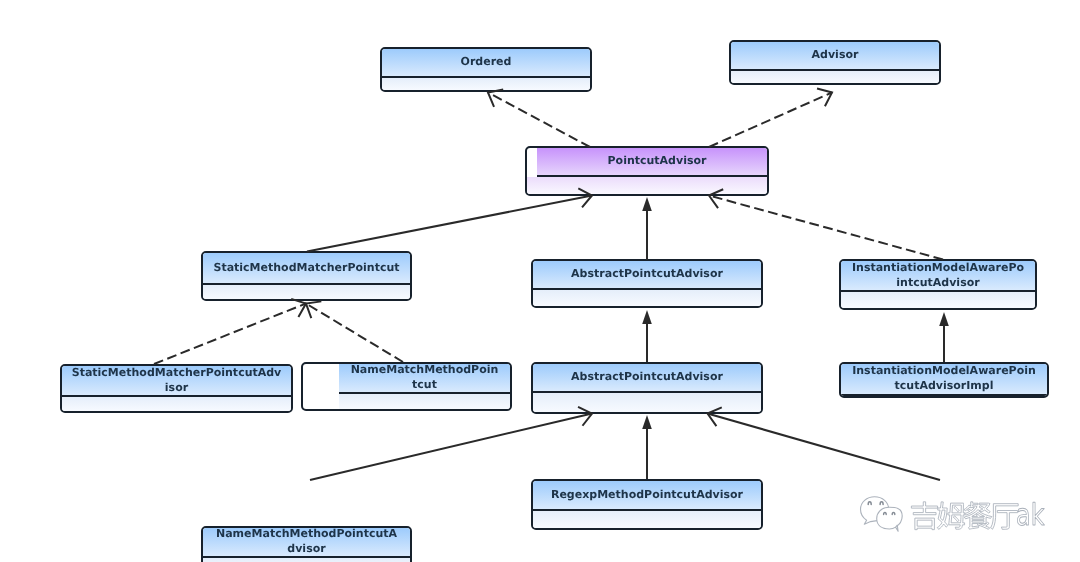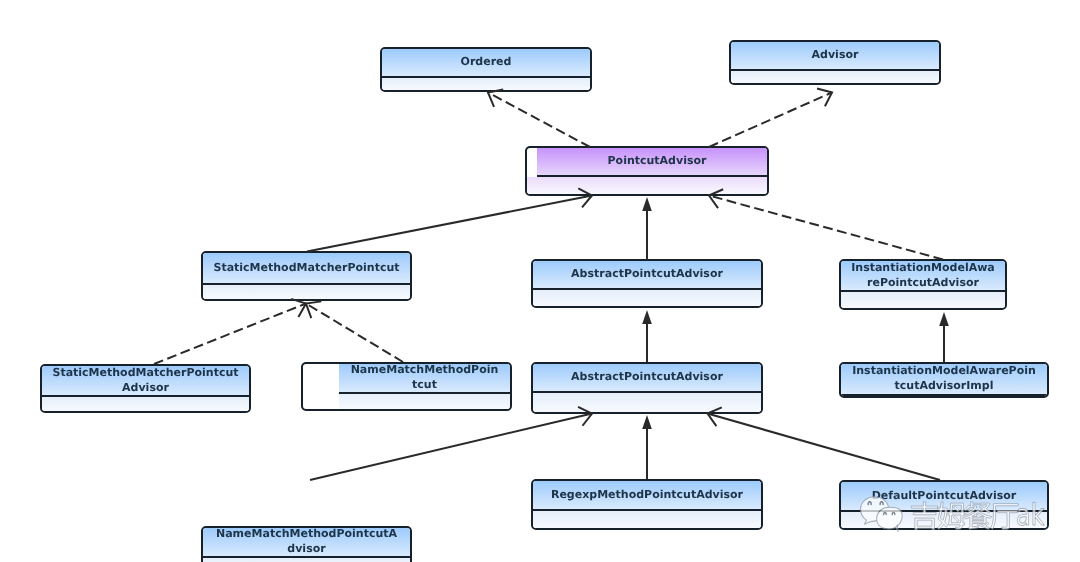--- a/index.html
+++ b/index.html
@@ -49,27 +49,27 @@
         <div class="uml-title">StaticMethodMatcherPointcut</div>
       </div>
       <div class="uml-body" style="height: 14px;"></div>
     </div>
     <div class="uml-box blue" style="left: 531px; top: 259px; width: 232px; height: 49px;">
       <div class="uml-head" style="height: 29px;">
         <div class="uml-title">AbstractPointcutAdvisor</div>
       </div>
       <div class="uml-body" style="height: 16px;"></div>
     </div>
-    <div class="uml-box blue" style="left: 839px; top: 259px; width: 168px; height: 51px;">
+    <div class="uml-box blue" style="left: 839px; top: 259px; width: 198px; height: 51px;">
       <div class="uml-head" style="height: 31px;">
         <div class="uml-title">InstantiationModelAwarePointcutAdvisor</div>
       </div>
       <div class="uml-body" style="height: 16px;"></div>
     </div>
-    <div class="uml-box blue" style="left: 40px; top: 364px; width: 211px; height: 49px;">
+    <div class="uml-box blue" style="left: 60px; top: 364px; width: 233px; height: 49px;">
       <div class="uml-head" style="height: 31px;">
         <div class="uml-title">StaticMethodMatcherPointcutAdvisor</div>
       </div>
       <div class="uml-body" style="height: 14px;"></div>
     </div>
     <div class="uml-box blue" style="left: 301px; top: 362px; width: 211px; height: 49px; padding-left: 36px;">
       <div class="uml-head" style="height: 30px;">
         <div class="uml-title">NameMatchMethodPointcut</div>
       </div>
       <div class="uml-body" style="height: 15px;"></div>
@@ -90,26 +90,20 @@
       <div class="uml-head" style="height: 30px;">
         <div class="uml-title">NameMatchMethodPointcutAdvisor</div>
       </div>
       <div class="uml-body" style="height: 16px;"></div>
     </div>
     <div class="uml-box blue" style="left: 531px; top: 479px; width: 232px; height: 51px;">
       <div class="uml-head" style="height: 30px;">
         <div class="uml-title">RegexpMethodPointcutAdvisor</div>
       </div>
       <div class="uml-body" style="height: 17px;"></div>
-    </div>
-    <div class="uml-box blue" style="left: 839px; top: 480px; width: 210px; height: 50px;">
-      <div class="uml-head" style="height: 30px;">
-        <div class="uml-title">DefaultPointcutAdvisor</div>
-      </div>
-      <div class="uml-body" style="height: 16px;"></div>
     </div>
   </div>
 <svg id="edges" viewBox="0 0 1080 562">
     <g>
       <line x1="590" y1="147" x2="488" y2="92.5" stroke="#2a2a2a" stroke-width="2" stroke-dasharray="9.8,4.5"></line>
       <path d="M 503.2231702291052 89.58365156819615 L 488 92.5 L 494.0370697292047 106.77598644874394" fill="none" stroke="#2a2a2a" stroke-width="2" stroke-linecap="butt"></path>
     </g>
     <g>
       <line x1="709" y1="147" x2="832" y2="92.5" stroke="#2a2a2a" stroke-width="2" stroke-dasharray="9.8,4.5"></line>
       <path d="M 824.9291231331805 106.29321211082743 L 832 92.5 L 817.0326052806439 88.47171310418534" fill="none" stroke="#2a2a2a" stroke-width="2" stroke-linecap="butt"></path>

